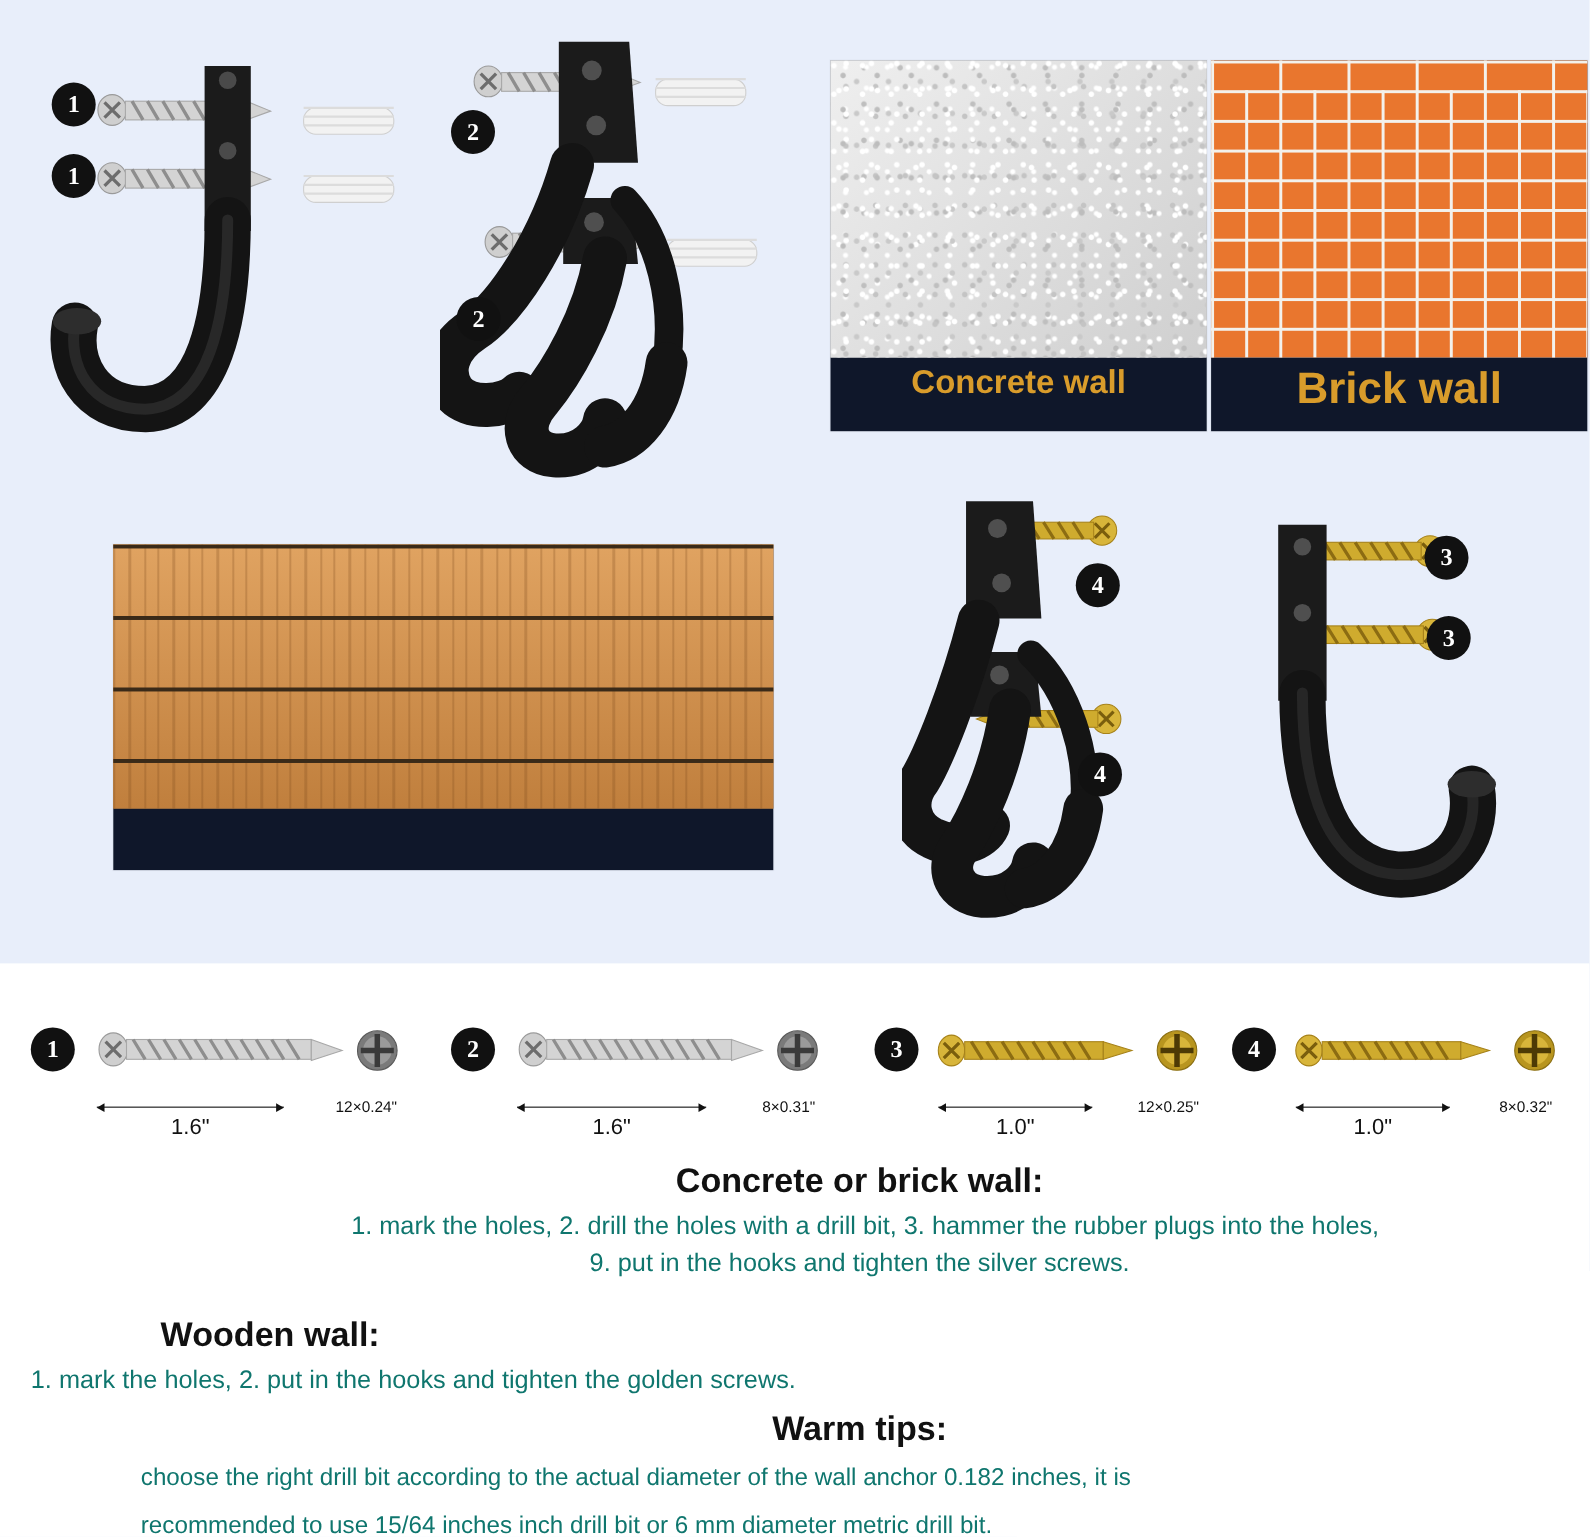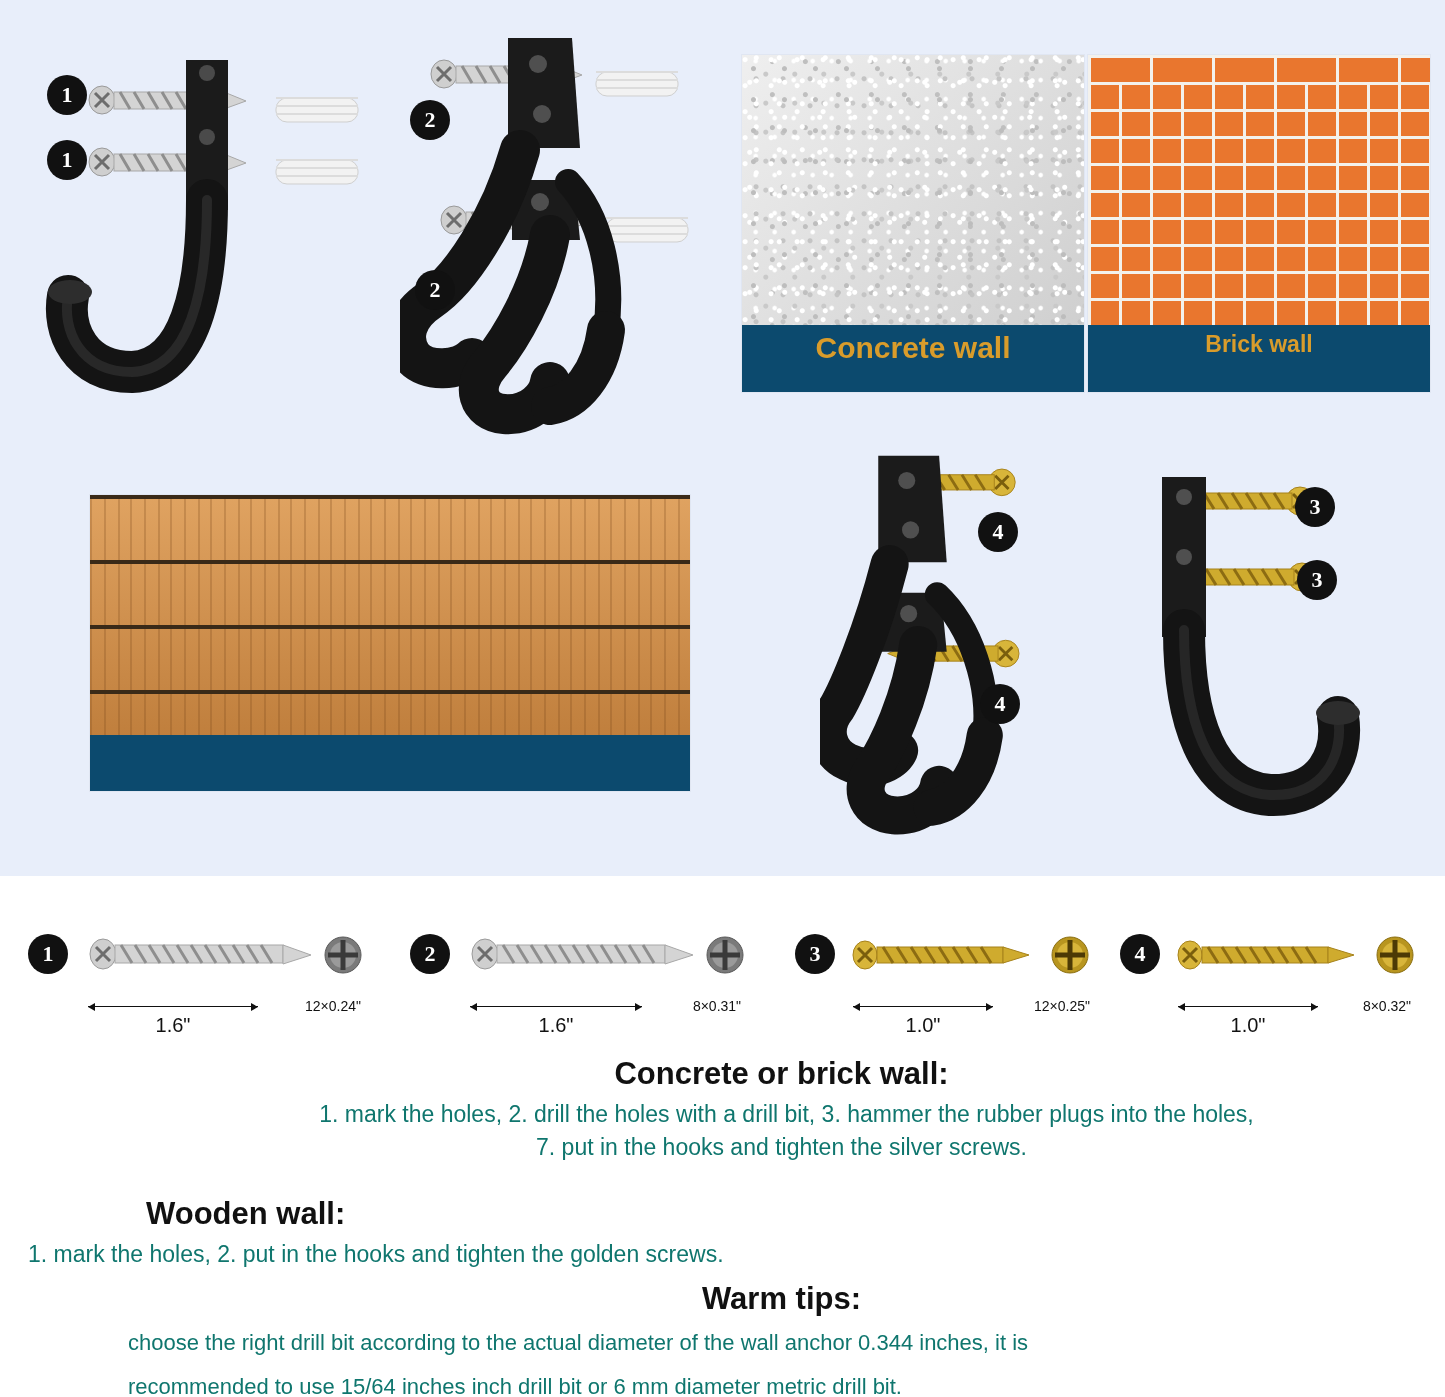--- a/index.html
+++ b/index.html
@@ -50,22 +50,23 @@
   }
 
   
   .hook {
     position: absolute;
   }
 
   
   .wall-card {
     position: absolute;
-    background: #0c4a6e;
+    background: #0f172a;
     box-shadow: 0 0 0 1px rgba(0,0,0,0.03);
+    margin-left: 13px;
   }
   .wall-img {
     position: absolute;
     left: 0; top: 0;
     overflow: hidden;
   }
   .wall-label {
     position: absolute;
     left: 0;
     width: 100%;
@@ -253,21 +254,21 @@
     <div class="badge" style="left:410px; top:100px;">2</div>
     <div class="badge" style="left:415px; top:270px;">2</div>
 
     <div class="wall-card" style="left:742px; top:55px; width:342px; height:337px;">
       <div class="wall-img concrete" style="width:342px; height:270px;"></div>
       <div class="wall-label" style="top:276px; font-size:30px;">Concrete wall</div>
     </div>
 
     <div class="wall-card" style="left:1088px; top:55px; width:342px; height:337px;">
       <div class="wall-img brick" style="width:342px; height:270px;"></div>
-      <div class="wall-label" style="top:276px; font-size:23px;">Brick wall</div>
+      <div class="wall-label" style="top:276px; font-size:40px;">Brick wall</div>
     </div>
 
     <div class="wall-card" style="left:90px; top:495px; width:600px; height:296px;">
       <div class="wall-img wood" style="width:600px; height:240px;"></div>
       <div class="wall-label" style="top:746px; left:-90px; width:780px; font-size:30px; position:absolute;">Wood wall</div>
     </div>
 
     <svg class="hook" style="left:820px; top:450px;" width="320" height="390" viewBox="0 0 330 410">
 
       <g>
@@ -406,28 +407,28 @@
         <path d="M25 10 v30 M10 25 h30" stroke="#4d3a05" stroke-width="5"></path>
       </svg>
       <div class="dim-line" style="left:58px; top:80px; width:140px;"></div>
       <div class="dim-text" style="left:58px; top:88px; width:140px;">1.0"</div>
       <div class="spec-text" style="left:212px; top:72px; width:110px;">8×0.32"</div>
     </div>
 
     <div class="instr" style="top:180px;text-align:center;">
       <h3 style="margin-left:118px;">Concrete or brick wall:</h3>
       <p style="margin-left:128px; margin-top:6px;">1. mark the holes, 2. drill the holes with a drill bit, 3. hammer the rubber plugs into the holes,</p>
-      <p style="margin-left:118px;">7. put in the hooks and tighten the silver screws.</p>
+      <p style="margin-left:118px;">9. put in the hooks and tighten the silver screws.</p>
     </div>
 
     <div class="instr" style="top:320px;padding-left:28px;">
       <h3 style="margin-left:118px;">Wooden wall:</h3>
       <p style="margin-top:6px;">1. mark the holes, 2. put in the hooks and tighten the golden screws.</p>
     </div>
 
     <div class="instr" style="top:405px;">
       <h3 style="margin-left:118px;text-align:center;">Warm tips:</h3>
-      <p style="margin-left:128px; margin-top:10px; font-size:22px;"> choose the right drill bit according to the actual diameter of the wall anchor 0.344 inches, it is</p>
+      <p style="margin-left:128px; margin-top:10px; font-size:22px;"> choose the right drill bit according to the actual diameter of the wall anchor 0.182 inches, it is</p>
       <p style="margin-left:128px; margin-top:12px; font-size:22px;">recommended to use 15/64 inches inch drill bit or 6 mm diameter metric drill bit.</p>
     </div>
 
   </div>
 </div>
 
 </body></html>

